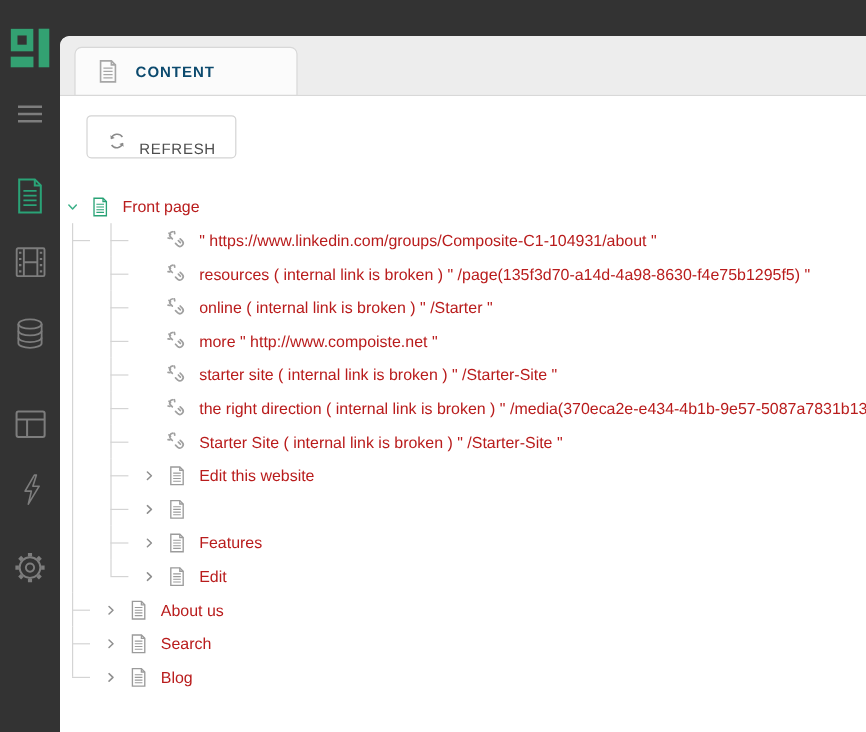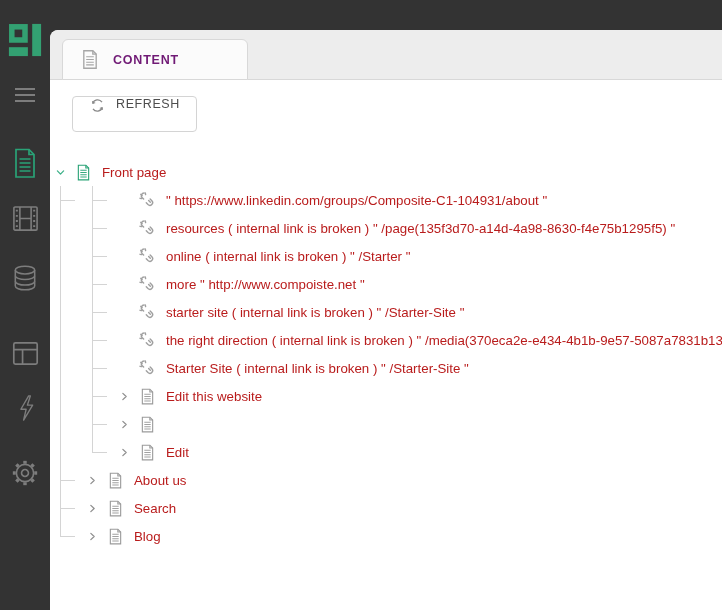--- a/index.html
+++ b/index.html
@@ -21,27 +21,27 @@
     height:50px;background:#ededed;border-bottom:1px solid #d8d8d8;
     border-top-left-radius:8px;display:flex;align-items:flex-end;padding-left:12px;
     box-sizing:border-box;
   }
   .tab{
     box-sizing:border-box;height:41px;margin-bottom:-1px;margin-right:8px;
     display:flex;align-items:center;background:#fbfbfb;border:1px solid #d8d8d8;
     border-radius:6px 6px 0 0;padding:0 12px 0 18px;cursor:pointer;
   }
   .tab.active{background:#ffffff;border-bottom-color:#ffffff}
-  .tab-label{font-size:12.5px;font-weight:bold;letter-spacing:.8px;color:#701a75;margin-left:14px}
+  .tab-label{font-size:12.5px;font-weight:bold;letter-spacing:.8px;color:#0c4a6e;margin-left:14px}
   .tab.active .tab-label{color:#3db189}
   .tab-close{margin-left:auto;padding-left:26px;display:flex;align-items:center;cursor:pointer}
   
   .toolbar{padding:16px 0 0 22px}
   .refresh-btn{
-    display:inline-flex;align-items:flex-start;height:34px;padding:0 16px;
+    display:inline-flex;align-items:flex-end;height:34px;padding:0 16px;
     background:#fff;border:1px solid #d4d4d4;border-radius:4px;cursor:pointer;
   }
   .refresh-btn .btn-label{font-size:12.5px;letter-spacing:.6px;color:#4d4d4d;margin-left:10px}
   
   .tree{margin-top:26px;padding-left:2px}
   .tree ul{list-style:none;margin:0;padding:0}
   .tree ul.children{padding-left:32px;position:relative}
   .tree li{position:relative}
   .tree-row{display:flex;align-items:center;height:28px;white-space:nowrap;cursor:pointer}
   .twisty{width:16px;flex:0 0 16px;height:16px;display:flex;align-items:center;justify-content:center;margin-right:6px}
@@ -323,20 +323,37 @@
                         <path d="M4.2 2.6 7.8 6 4.2 9.4"></path>
                       </svg>
                     </span>
                     <span class="node-icon">
                       <svg width="15" height="17" viewBox="0 0 16 18" fill="none" stroke="#9b9b9b" stroke-width="1.2">
                         <path d="M2.5 1.2h8l3 3v12.6h-11z"></path>
                         <path d="M10.5 1.2v3h3"></path>
                         <path d="M4.6 6.6h6.8M4.6 9h6.8M4.6 11.4h6.8M4.6 13.8h6.8" stroke-width="1"></path>
                       </svg>
                     </span>
+                    <span class="tree-label">Features</span>
+                  </div>
+                </li>
+                <li>
+                  <div class="tree-row">
+                    <span class="twisty">
+                      <svg width="11" height="11" viewBox="0 0 12 12" fill="none" stroke="#8f8f8f" stroke-width="1.4" stroke-linecap="round" stroke-linejoin="round">
+                        <path d="M4.2 2.6 7.8 6 4.2 9.4"></path>
+                      </svg>
+                    </span>
+                    <span class="node-icon">
+                      <svg width="15" height="17" viewBox="0 0 16 18" fill="none" stroke="#9b9b9b" stroke-width="1.2">
+                        <path d="M2.5 1.2h8l3 3v12.6h-11z"></path>
+                        <path d="M10.5 1.2v3h3"></path>
+                        <path d="M4.6 6.6h6.8M4.6 9h6.8M4.6 11.4h6.8M4.6 13.8h6.8" stroke-width="1"></path>
+                      </svg>
+                    </span>
                     <span class="tree-label">Edit</span>
                   </div>
                 </li>
               </ul>
             </li>
             <li>
               <div class="tree-row">
                 <span class="twisty">
                   <svg width="11" height="11" viewBox="0 0 12 12" fill="none" stroke="#8f8f8f" stroke-width="1.4" stroke-linecap="round" stroke-linejoin="round">
                     <path d="M4.2 2.6 7.8 6 4.2 9.4"></path>

